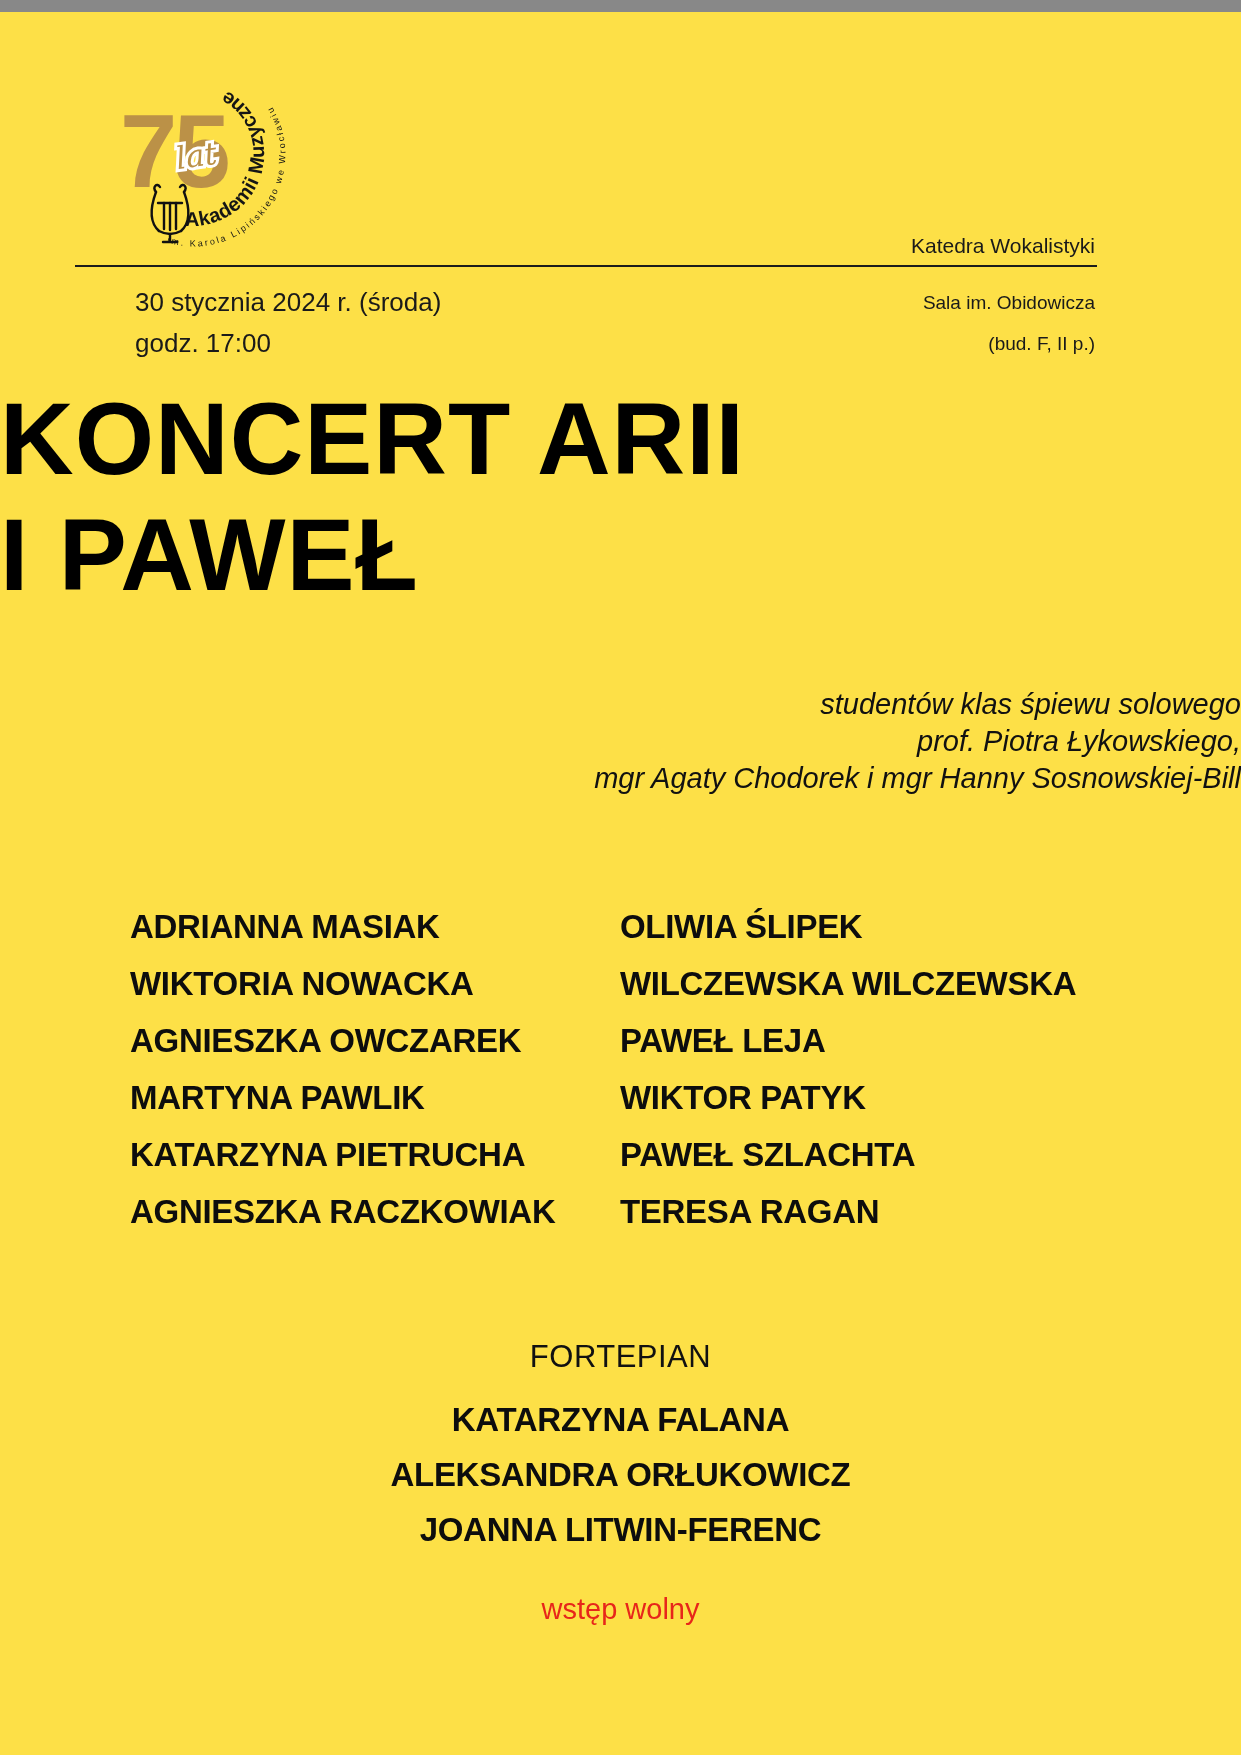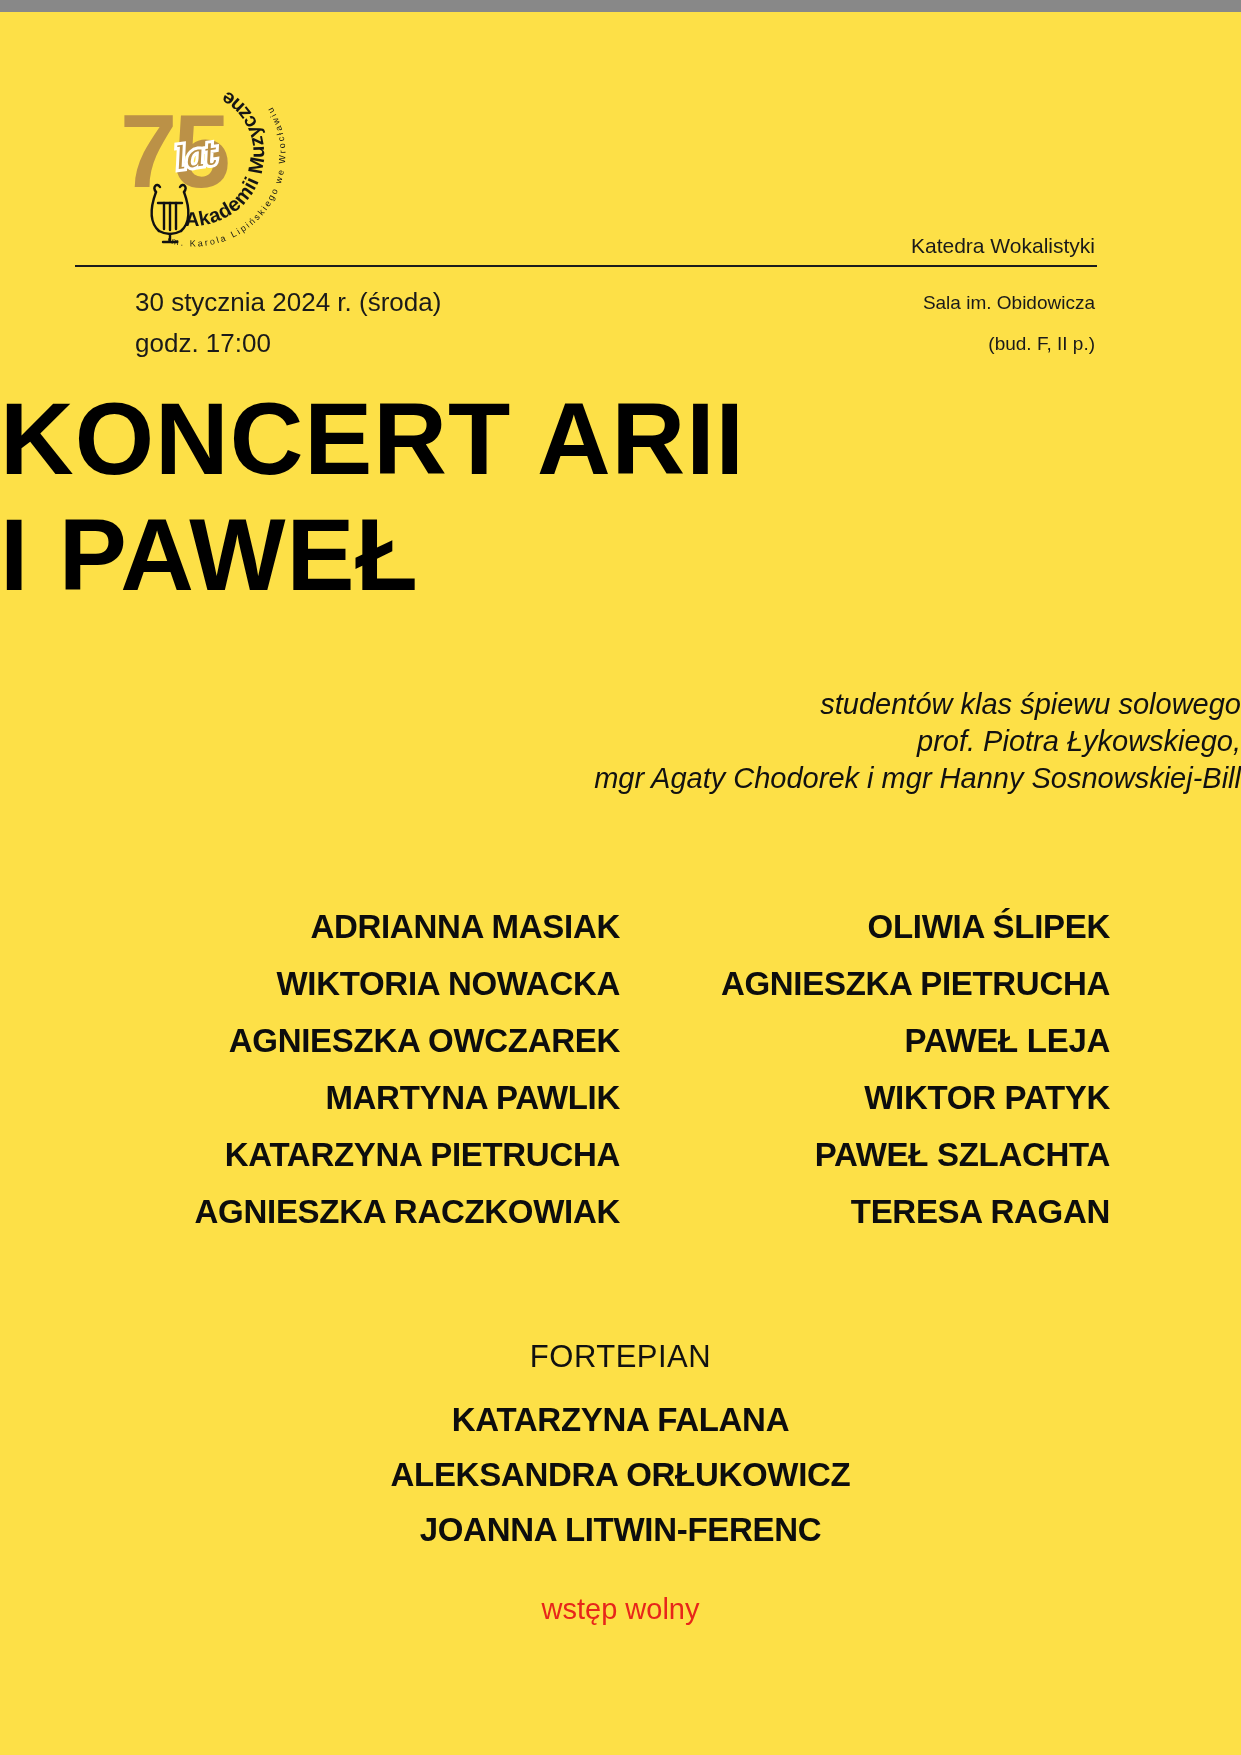--- a/index.html
+++ b/index.html
@@ -23,21 +23,21 @@
   .subtitle{
     position:absolute;left:0;top:674px;width:100%;text-align:right;
     font-style:italic;font-size:29px;line-height:37px;color:#111;
   }
   
   .performers{
     position:absolute;left:130px;top:886px;width:980px;
     display:grid;grid-template-columns:1fr 1fr;
   }
   .performers .cell{
-    text-align:right;font-weight:bold;font-size:33px;line-height:57px;
+    text-align:left;font-weight:bold;font-size:33px;line-height:57px;
     letter-spacing:-0.3px;color:#0d0d0d;white-space:nowrap;
   }
   
   .piano-heading{
     position:absolute;left:0;top:1325px;width:100%;text-align:center;
     font-size:31px;line-height:40px;letter-spacing:0.5px;color:#111;
   }
   .piano-names{
     position:absolute;left:0;top:1380px;width:100%;text-align:center;
     font-weight:bold;font-size:33px;line-height:55px;letter-spacing:-0.3px;color:#0d0d0d;
@@ -108,21 +108,21 @@
   <div class="subtitle">
     <div>studentów klas śpiewu solowego</div>
     <div>prof. Piotra Łykowskiego,</div>
     <div>mgr Agaty Chodorek i mgr Hanny Sosnowskiej-Bill</div>
   </div>
 
   <div class="performers">
     <div class="cell">ADRIANNA MASIAK</div>
     <div class="cell">OLIWIA ŚLIPEK</div>
     <div class="cell">WIKTORIA NOWACKA</div>
-    <div class="cell">AGNIESZKA PIETRUCHA</div>
+    <div class="cell">WILCZEWSKA WILCZEWSKA</div>
     <div class="cell">AGNIESZKA OWCZAREK</div>
     <div class="cell">PAWEŁ LEJA</div>
     <div class="cell">MARTYNA PAWLIK</div>
     <div class="cell">WIKTOR PATYK</div>
     <div class="cell">KATARZYNA PIETRUCHA</div>
     <div class="cell">PAWEŁ SZLACHTA</div>
     <div class="cell">AGNIESZKA RACZKOWIAK</div>
     <div class="cell">TERESA RAGAN</div>
   </div>
 

